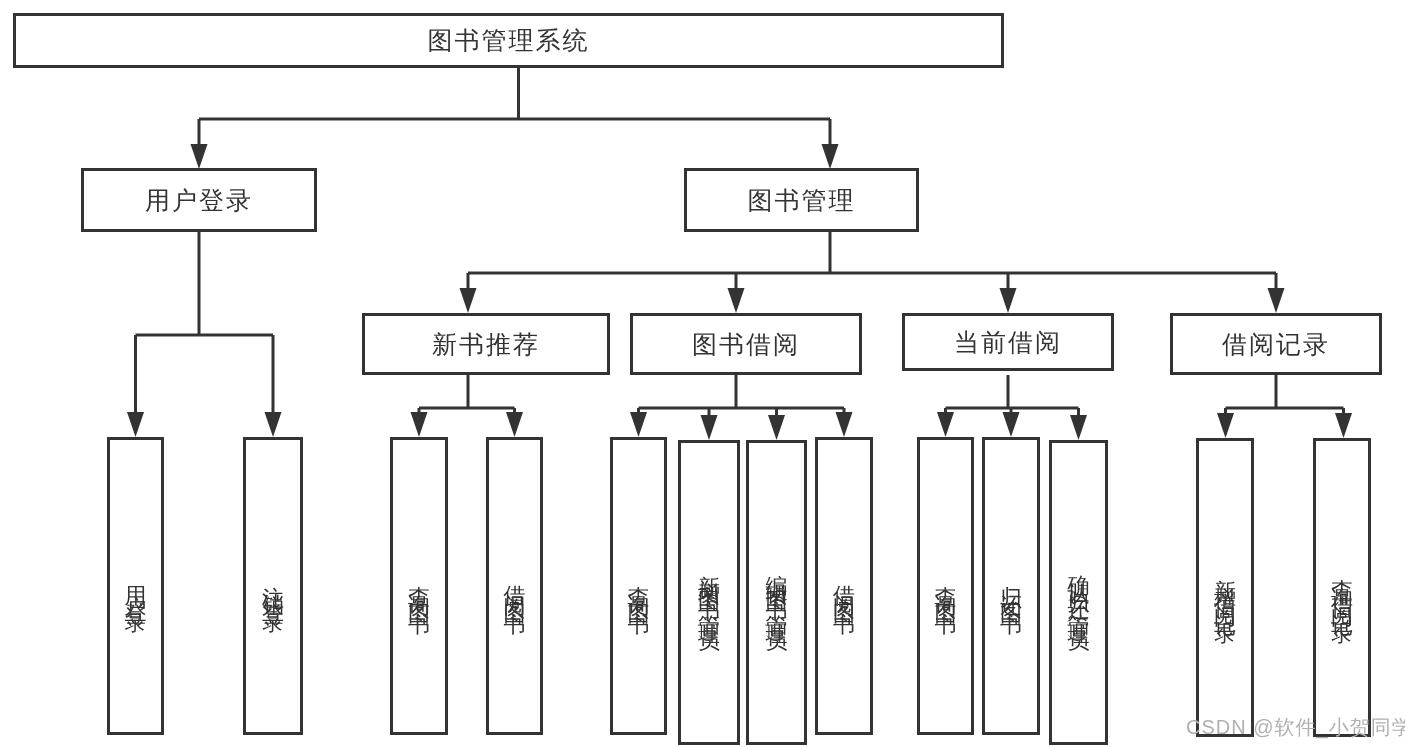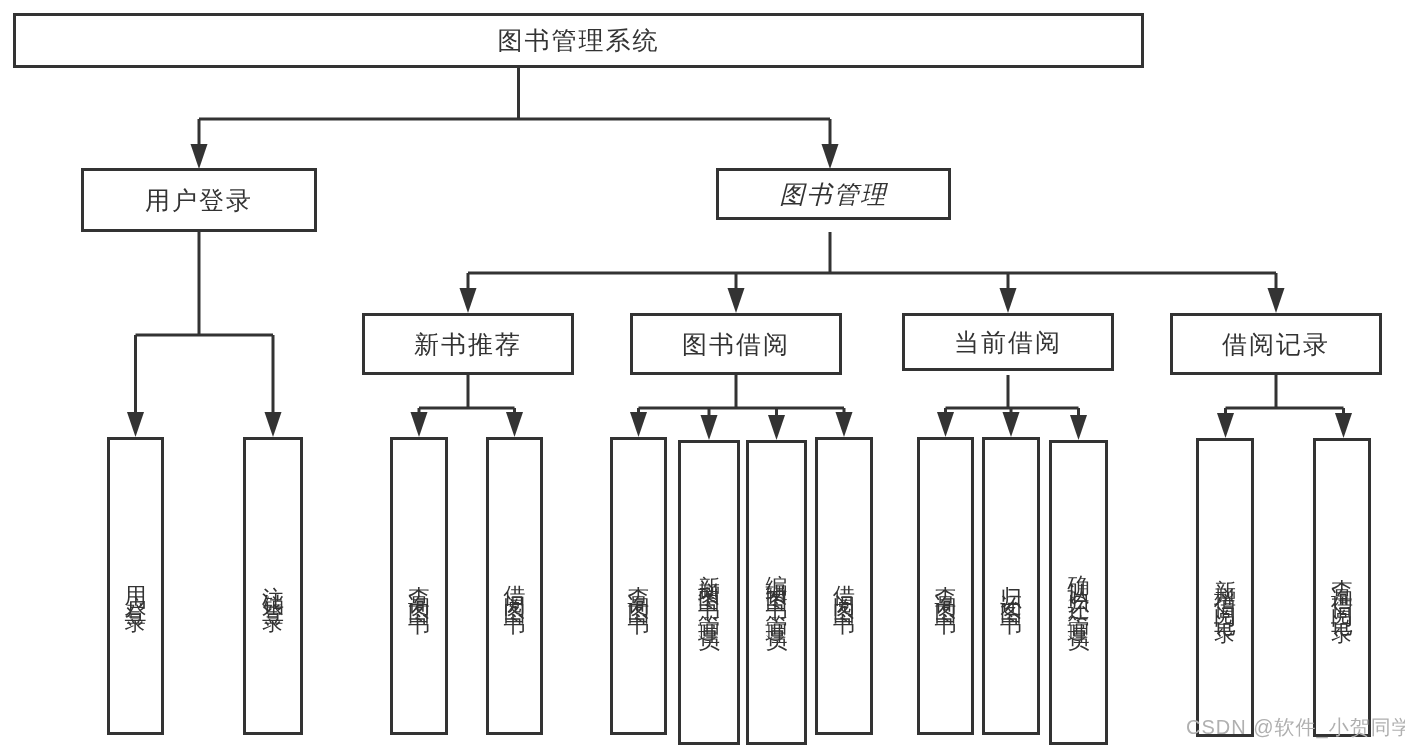--- a/index.html
+++ b/index.html
@@ -113,35 +113,35 @@
     <polygon points="1070,415 1087,415 1078.5,440" stroke="none"></polygon>
 
     <line x1="1276" y1="375" x2="1276" y2="408"></line>
     <line x1="1225.5" y1="408" x2="1343.5" y2="408"></line>
     <line x1="1225.5" y1="408" x2="1225.5" y2="415"></line>
     <polygon points="1217,413 1234,413 1225.5,438" stroke="none"></polygon>
     <line x1="1343.5" y1="408" x2="1343.5" y2="415"></line>
     <polygon points="1335,413 1352,413 1343.5,438" stroke="none"></polygon>
   </svg>
 
-  <div class="box" style="left:13px; top:13px; width:1131px; height:55px;">
+  <div class="box" style="left:13px; top:13px; width:991px; height:55px;">
     <span class="h-label">图书管理系统</span>
   </div>
 
   <div class="box" style="left:81px; top:168px; width:236px; height:64px;">
     <span class="h-label">用户登录</span>
   </div>
-  <div class="box" style="left:716px; top:168px; width:235px; height:52px;font-style:italic;">
+  <div class="box" style="left:684px; top:168px; width:235px; height:64px;">
     <span class="h-label">图书管理</span>
   </div>
 
-  <div class="box" style="left:362px; top:313px; width:212px; height:62px;">
+  <div class="box" style="left:362px; top:313px; width:248px; height:62px;">
     <span class="h-label">新书推荐</span>
   </div>
-  <div class="box" style="left:630px; top:313px; width:212px; height:62px;">
+  <div class="box" style="left:630px; top:313px; width:232px; height:62px;">
     <span class="h-label">图书借阅</span>
   </div>
   <div class="box" style="left:902px; top:313px; width:212px; height:58px;">
     <span class="h-label">当前借阅</span>
   </div>
   <div class="box" style="left:1170px; top:313px; width:212px; height:62px;">
     <span class="h-label">借阅记录</span>
   </div>
 
   <div class="box" style="left:107px; top:437px; width:57px; height:298px;">

